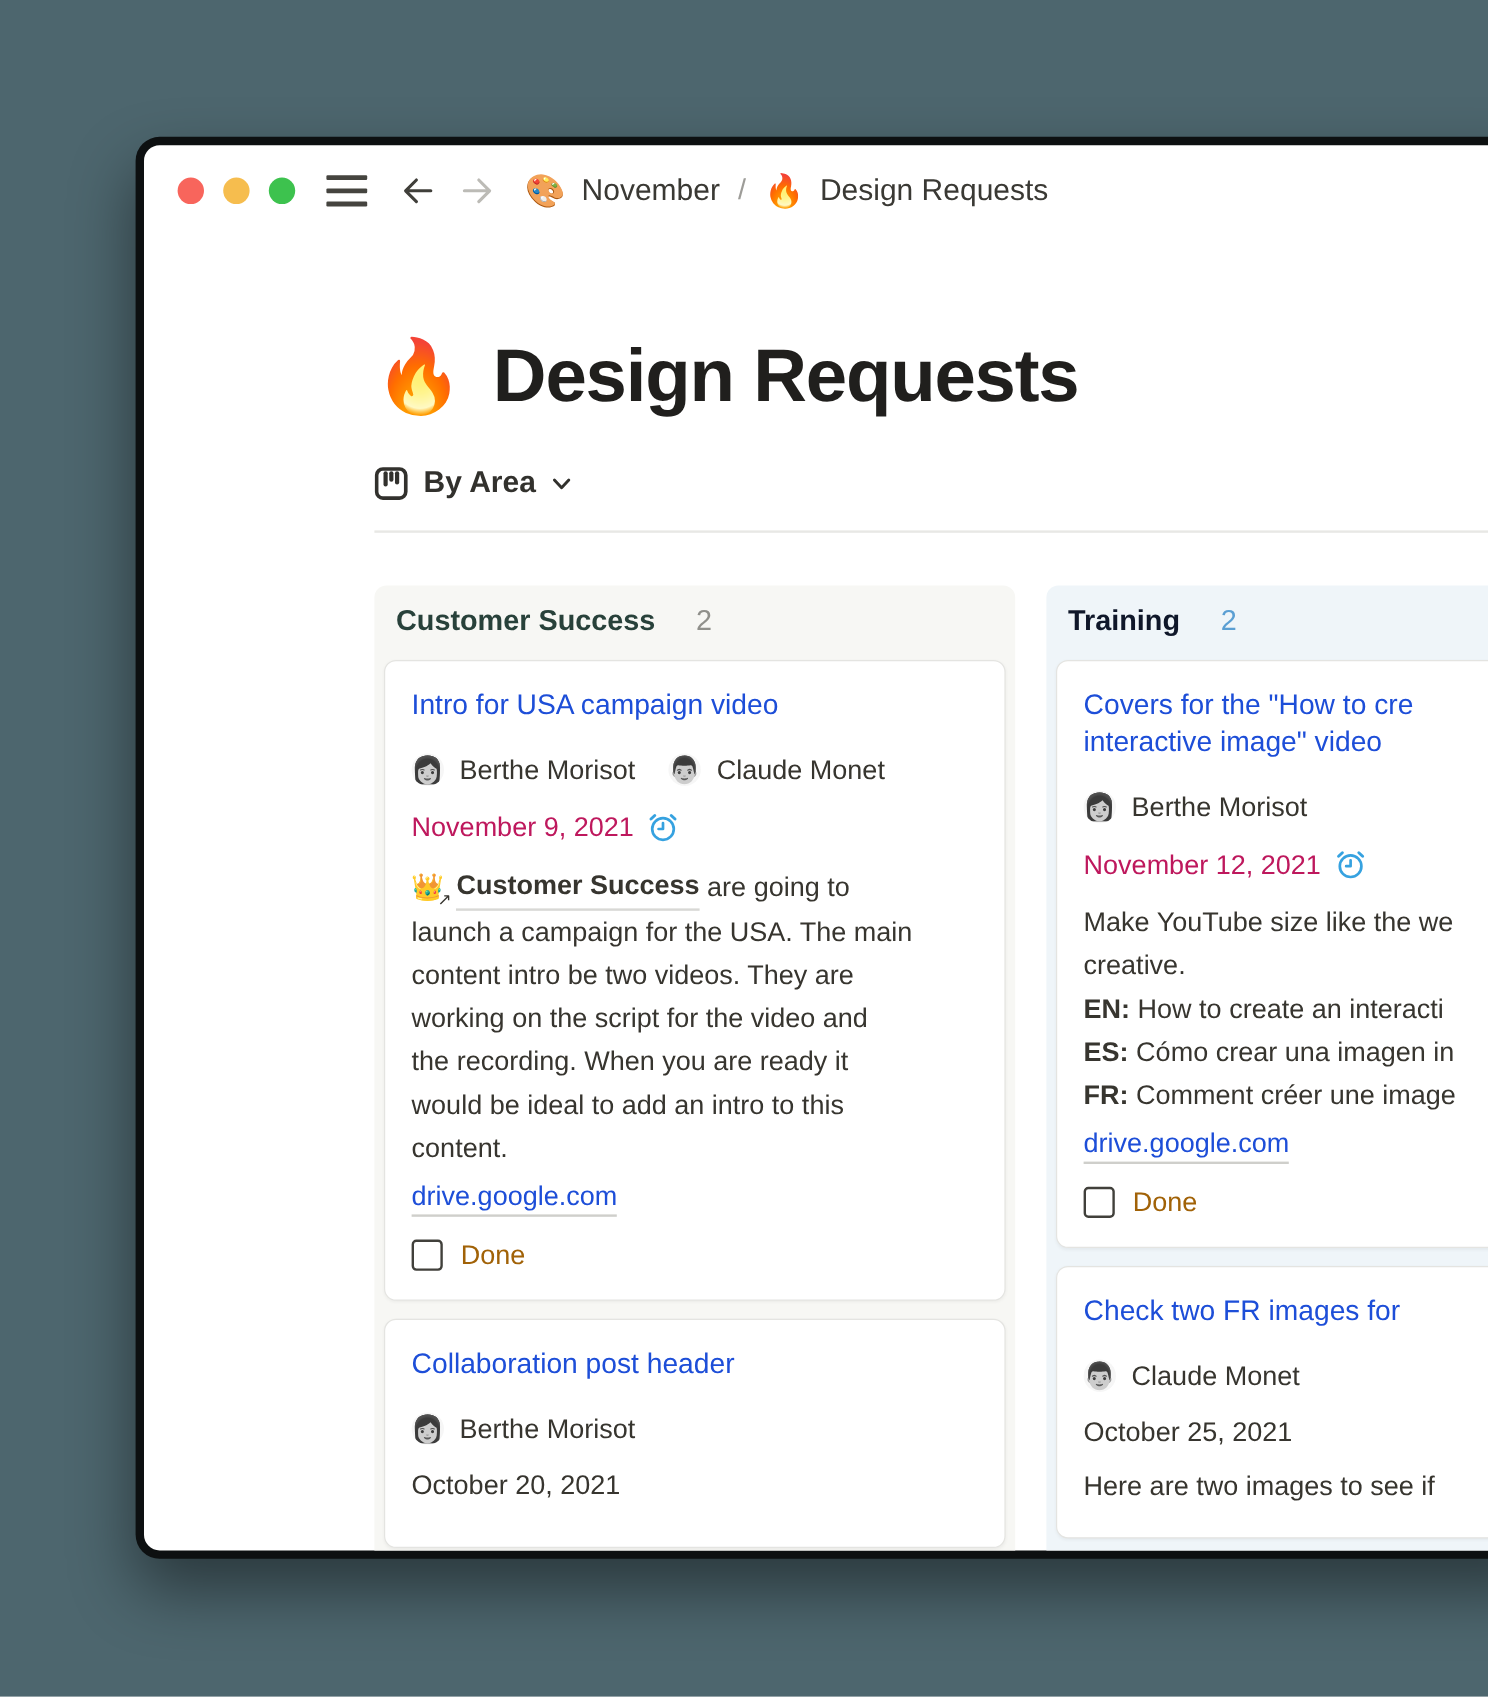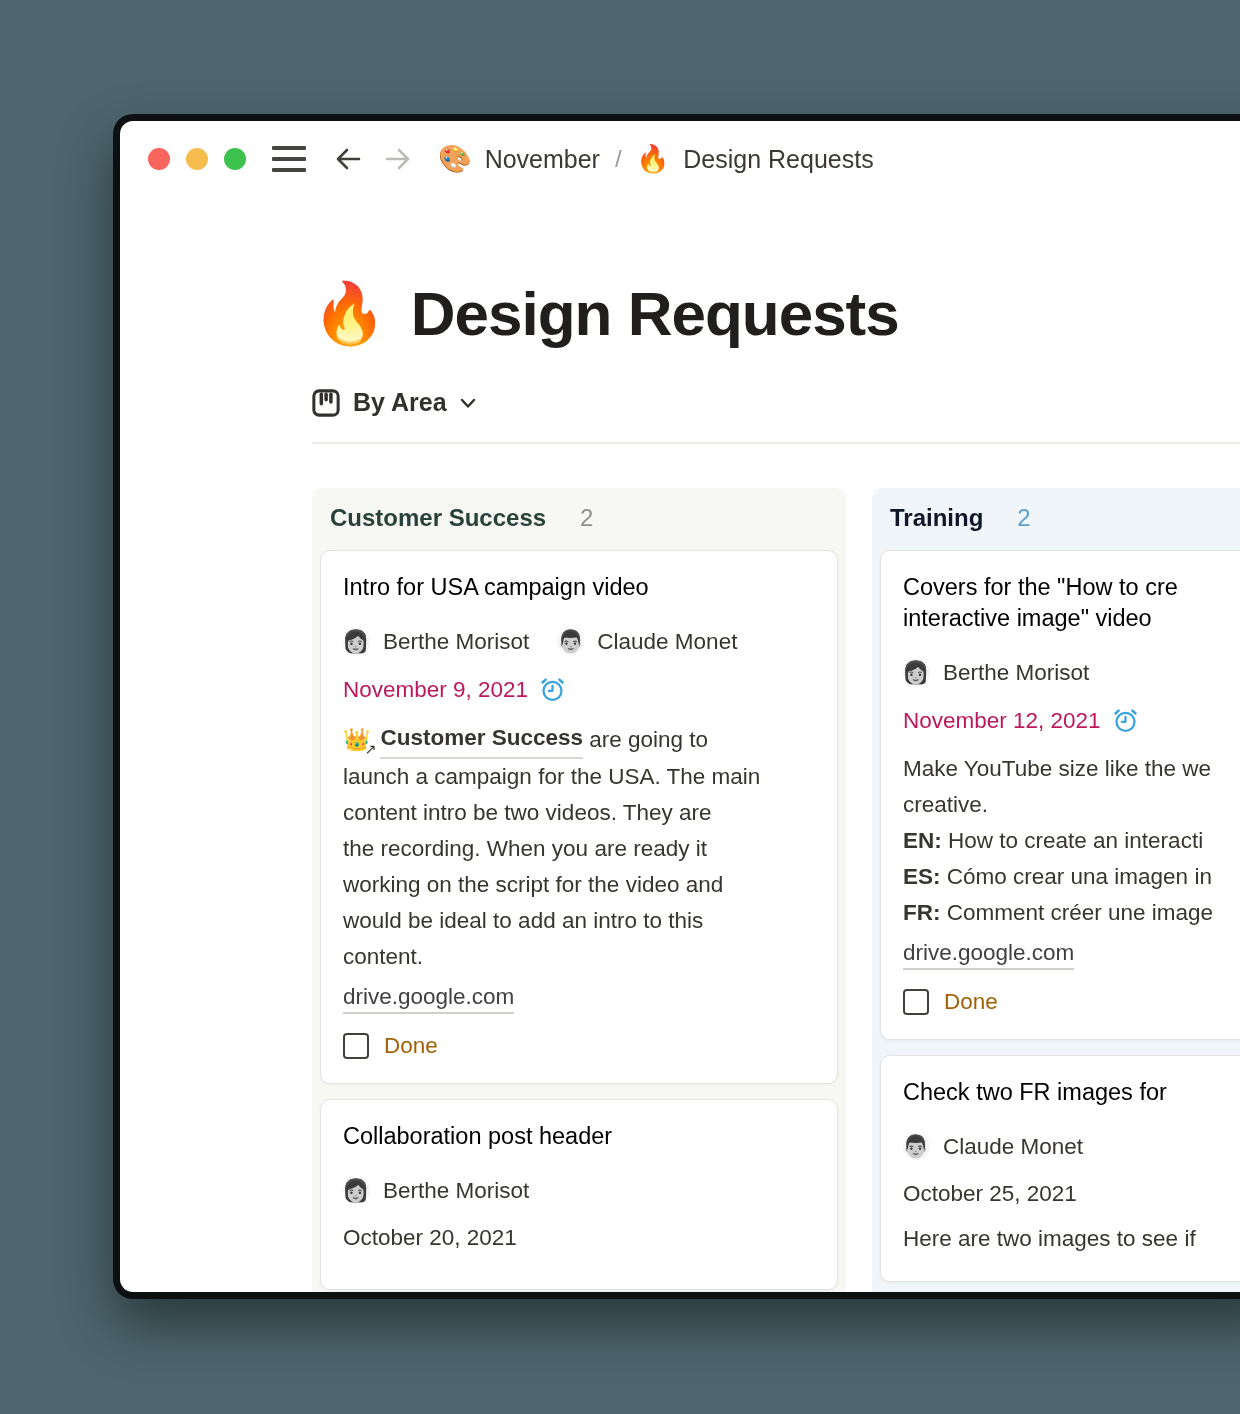--- a/index.html
+++ b/index.html
@@ -79,21 +79,21 @@
   .col-count { margin-left:34px; font-size:24px; font-weight:400; }
   .column.cs .col-count { color:#90908b; }
   .column.tr .col-count { color:#5b9fd3; }
 
   .card {
     background:#fff; border:1px solid #e4e4e1; border-radius:10px;
     box-shadow:0 1px 3px rgba(20,20,20,.05);
     padding:21px 22px 24px 22px; margin-bottom:15px;
     cursor:pointer; overflow:hidden;
   }
-  .card-title { font-size:23.5px; font-weight:500; color:#000000; line-height:31px; margin-bottom:25px; white-space:nowrap; }
+  .card-title { font-size:23.5px; font-weight:500; color:#1d4ed8; line-height:31px; margin-bottom:25px; white-space:nowrap; }
 
   .people-row { display:flex; align-items:center; gap:28px; margin-bottom:21px; }
   .person { display:flex; align-items:center; gap:13px; }
   .avatar {
     width:27px; height:27px; border-radius:50%;
     display:flex; align-items:center; justify-content:center;
     font-size:22px; line-height:1; overflow:hidden;
     filter:grayscale(1) contrast(1.05);
     background:#f1f1ee;
   }
@@ -114,21 +114,21 @@
     position:absolute; right:-6px; bottom:-5px; font-size:14px; color:#37352f;
     text-shadow:0 0 2px #fff;
   }
   .mention-label {
     font-weight:600; color:#37352f;
     border-bottom:2px solid #d8d8d5; padding-bottom:1px;
   }
 
   .card-link {
     display:inline-block; margin-top:9px;
-    font-size:22.5px; color:#404040;
+    font-size:22.5px; color:#1d4ed8;
     border-bottom:2px solid #cfcfcb; padding-bottom:2px;
     cursor:pointer;
   }
   .todo-row { display:flex; align-items:center; gap:15px; margin-top:19px; }
   .checkbox {
     width:26px; height:26px; border:2.5px solid #41403b; border-radius:4px;
     background:#fff; cursor:pointer; flex:0 0 auto;
   }
   .todo-label { font-size:22.5px; color:#a16207; }
 </style>
@@ -237,22 +237,22 @@
                   <span class="mention">
                     <span class="mention-icon">
                       <span>👑</span>
                       <span class="arrow">↗</span>
                     </span>
                     <span class="mention-label">Customer Success</span>
                   </span><span> are going to</span>
                 </div>
                 <div class="line">launch a campaign for the USA. The main</div>
                 <div class="line">content intro be two videos. They are</div>
+                <div class="line">working on the script for the video and</div>
                 <div class="line">the recording. When you are ready it</div>
-                <div class="line">working on the script for the video and</div>
                 <div class="line">would be ideal to add an intro to this</div>
                 <div class="line">content.</div>
               </div>
               <span class="card-link">drive.google.com</span>
               <div class="todo-row">
                 <span class="checkbox"></span>
                 <span class="todo-label">Done</span>
               </div>
             </div>
 

